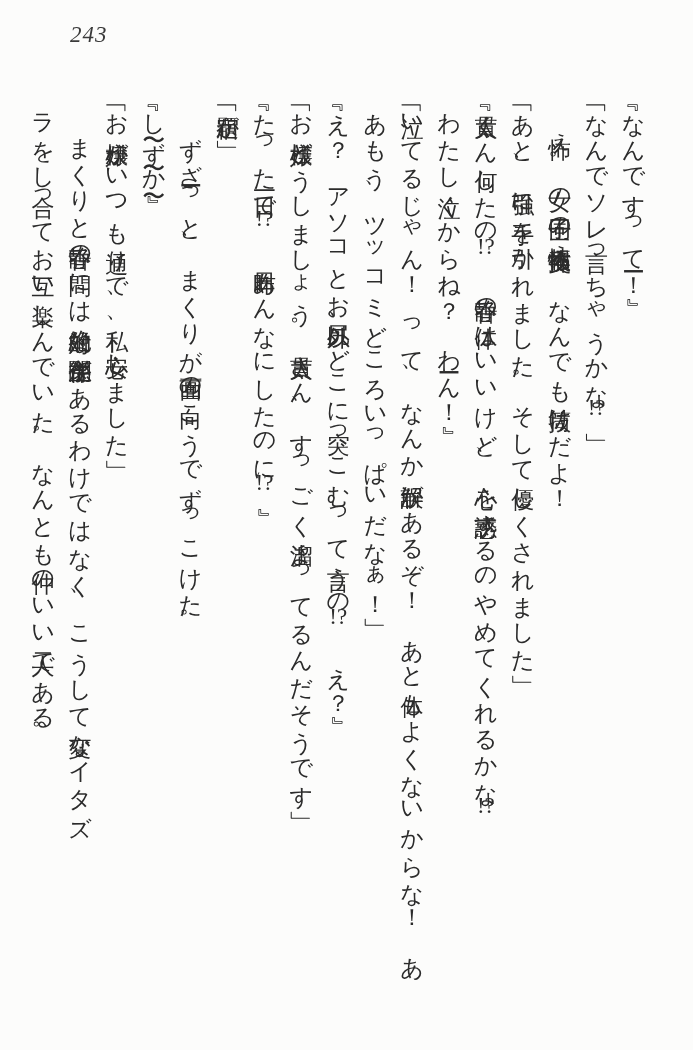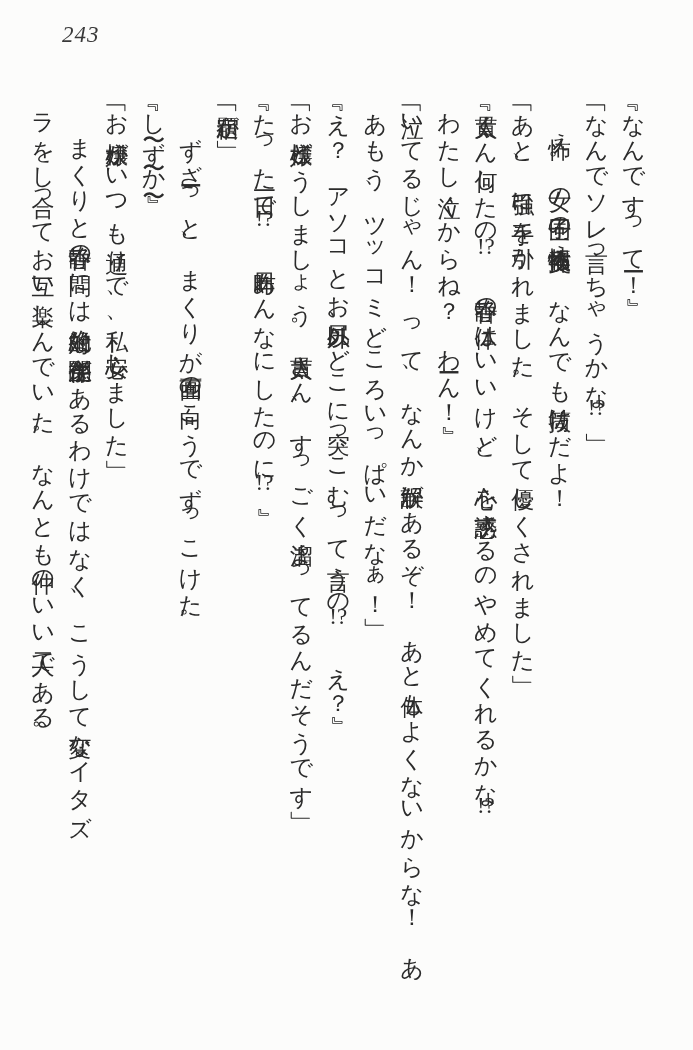--- a/index.html
+++ b/index.html
@@ -16,21 +16,21 @@
     position: relative;
     width: 693px;
     height: 1050px;
     background: #fcfcfb;
     font-family: "Liberation Serif", "DejaVu Serif", serif;
     color: #2b2b2b;
   }
   .page-number {
     position: absolute;
     top: 22px;
-    left: 62px;
+    left: 70px;
     font-size: 23px;
     font-style: italic;
     letter-spacing: 1px;
     color: #3a3a3a;
   }
   .text-block {
     position: absolute;
     top: 97px;
     right: 42px;
     height: 920px;

